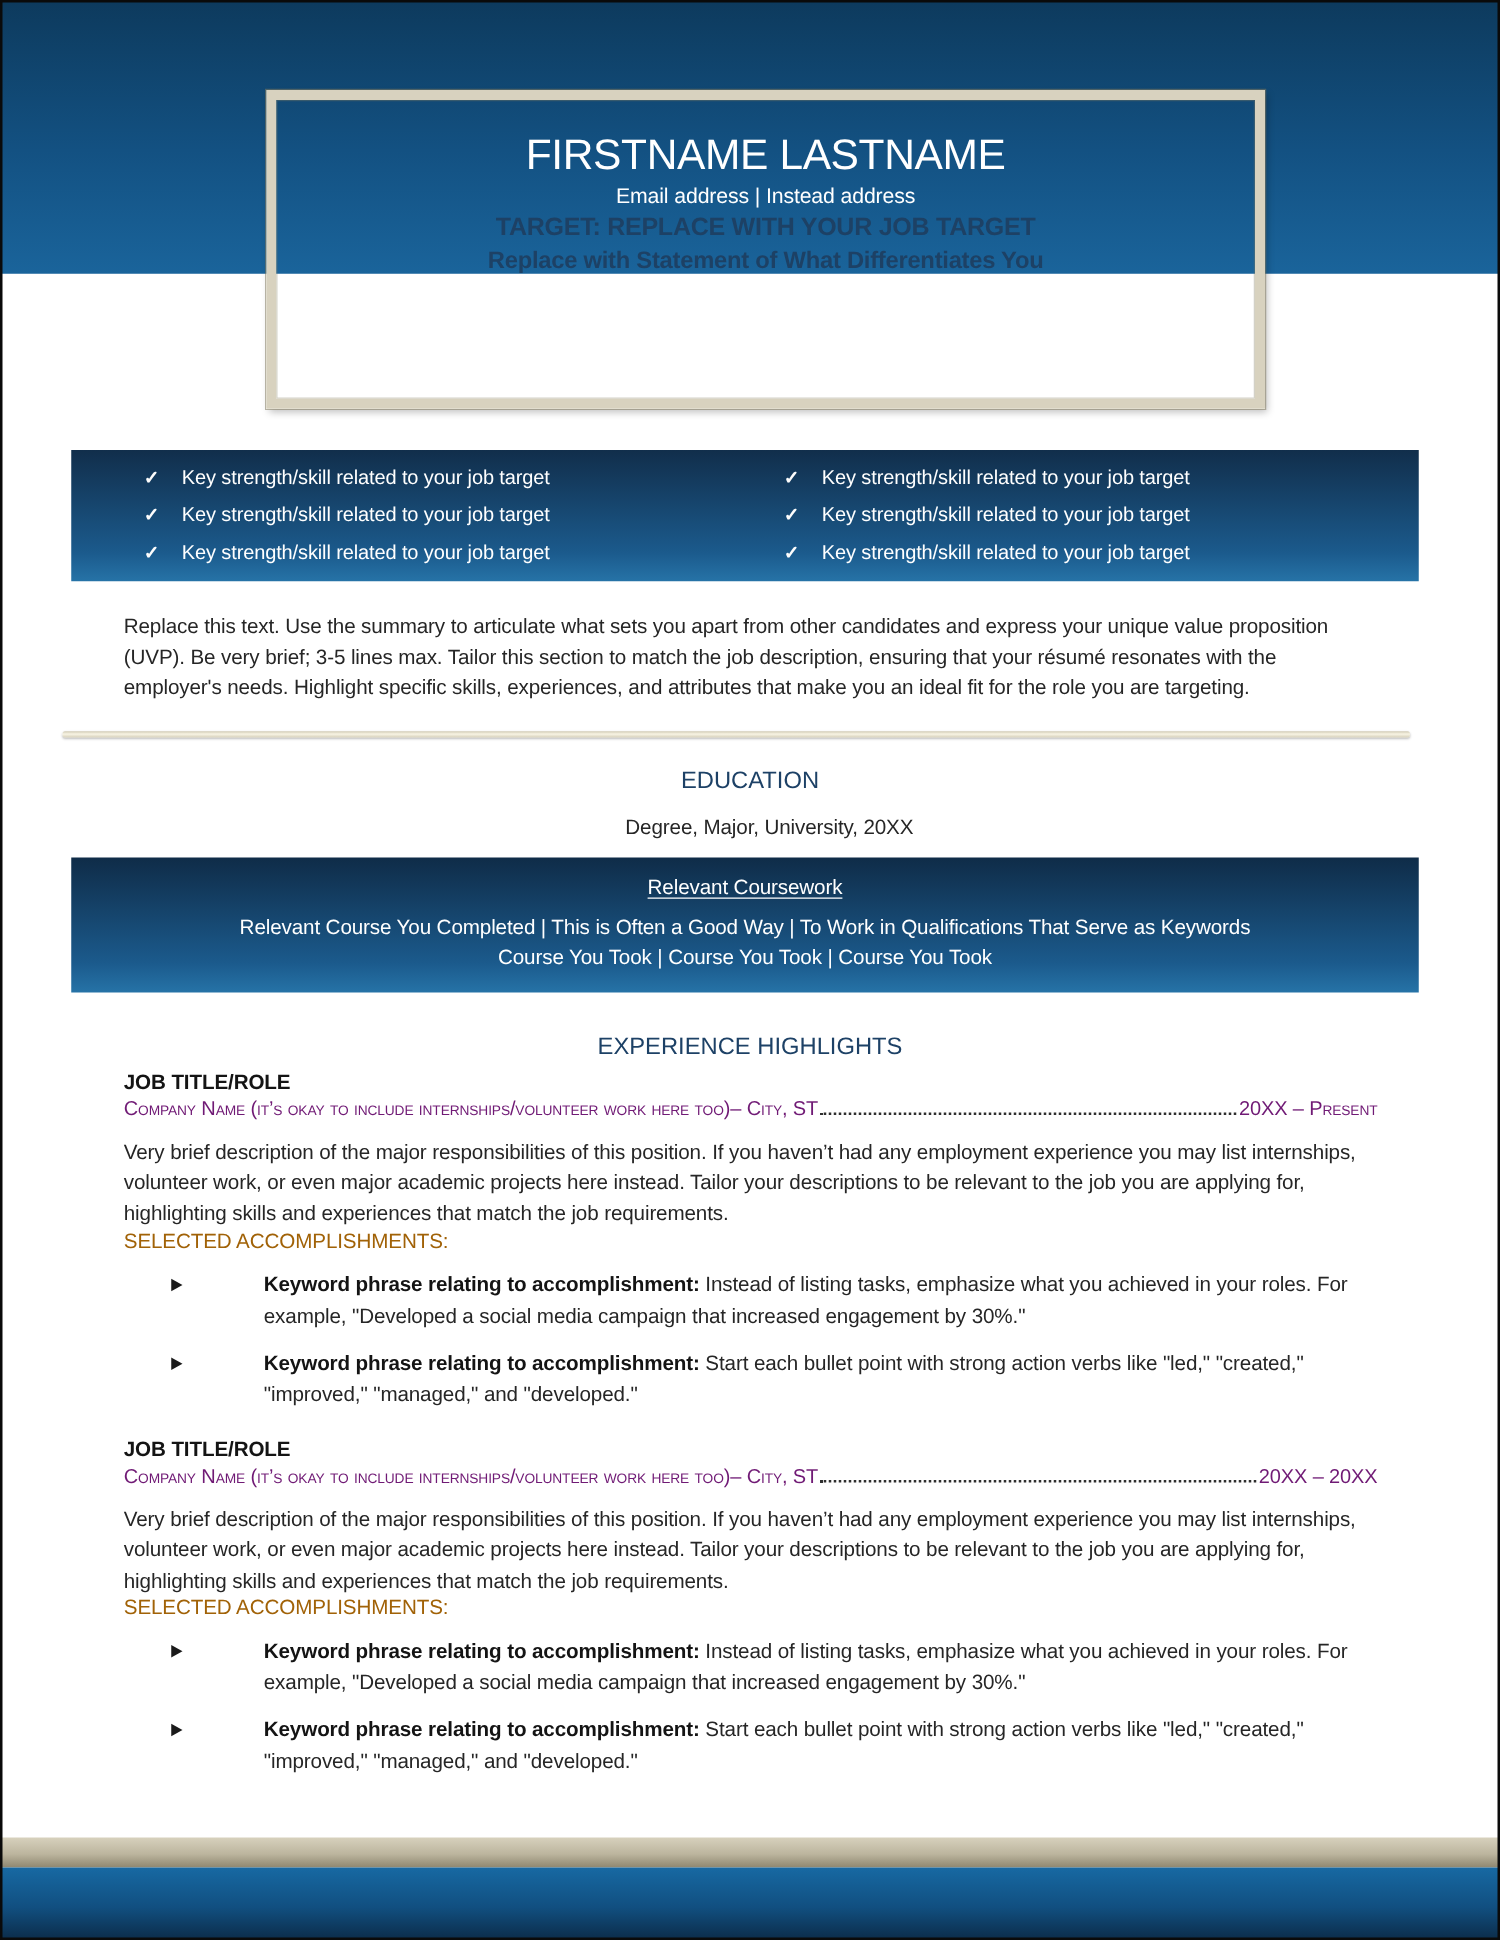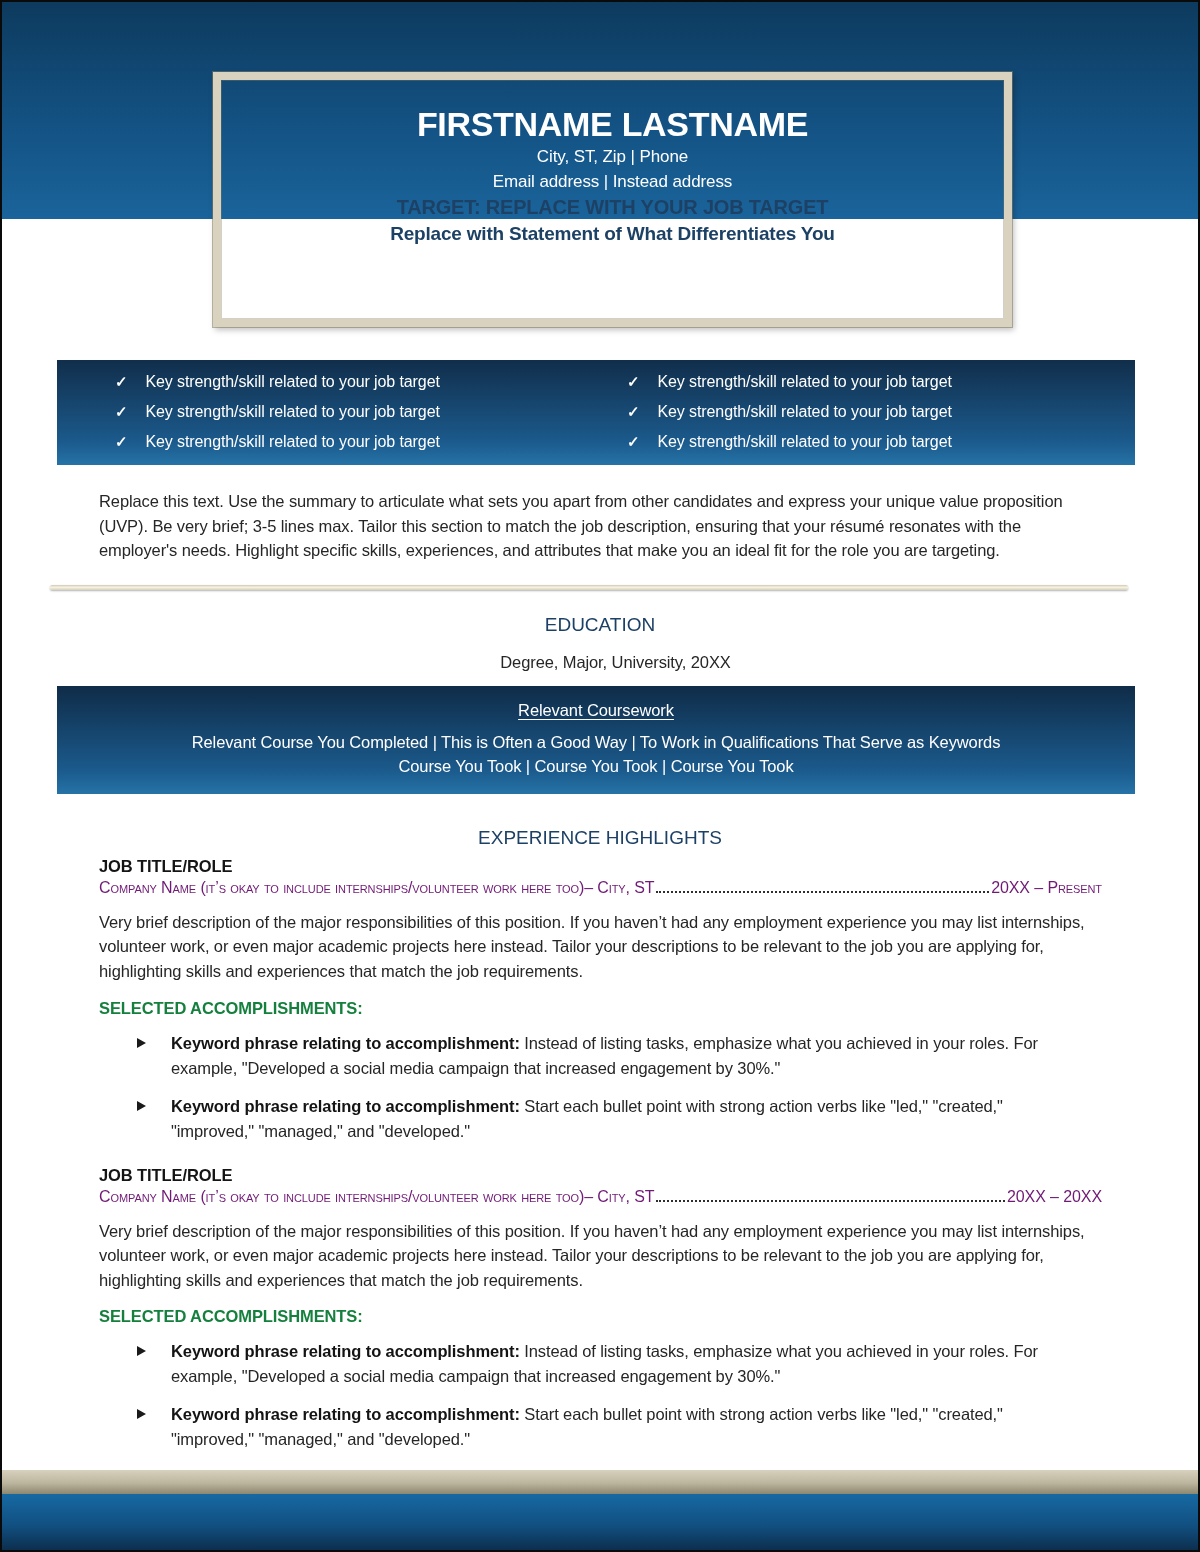--- a/index.html
+++ b/index.html
@@ -16,21 +16,21 @@
   
   .band-top{height:219px;background:linear-gradient(180deg,#0d3a5d 0%,#135182 55%,#1a649b 100%);}
 
   
   .header-box{
     position:absolute;left:213px;top:72px;width:799px;height:255px;
     box-sizing:border-box;border:8px solid #d8d2bf;
     box-shadow:0 0 0 1px rgba(130,122,95,.55), inset 0 0 0 1px rgba(130,122,95,.35), 2px 3px 6px rgba(0,0,0,.25);
     text-align:center;z-index:5;
   }
-  .person-name{margin-top:24px;font-size:34px;line-height:40px;font-weight:bold;color:#ffffff;letter-spacing:-.3px;text-align:center;}
+  .person-name{margin-top:24px;font-size:34px;line-height:40px;font-weight:normal;color:#ffffff;letter-spacing:-.3px;text-align:center;}
   .contact-line{font-size:17px;line-height:25px;color:#ffffff;letter-spacing:-.1px;}
   .target-block{}
   .target-line1{font-size:20px;line-height:27px;font-weight:bold;color:#1d4165;letter-spacing:-.2px;}
   .target-line2{font-size:19px;line-height:26px;font-weight:bold;color:#1d4165;letter-spacing:-.2px;}
 
   
   .band-strengths{
     margin:141px 0 0 57px;width:1078px;height:105px;box-sizing:border-box;
     background:linear-gradient(180deg,#112e4b 0%,#1b5a8c 78%,#2673a7 100%);
     padding-top:13px;
@@ -63,43 +63,42 @@
   
   .exp-heading{margin-top:33px;}
   .job{margin:6px 98px 0 99px;}
   .job+.job{margin-top:22px;}
   .job-title{font-size:16.5px;font-weight:bold;color:#141414;margin-top:8px;letter-spacing:-.1px;}
   .company-row{display:flex;align-items:baseline;margin-top:3px;font-size:16px;color:#701a75;}
   .company-name{font-variant:small-caps;white-space:nowrap;letter-spacing:-.1px;}
   .leader-dots{flex:1 1 auto;min-width:40px;border-bottom:2px dotted #2e2e2e;margin:0 2px 3px 1px;}
   .job-dates{font-variant:small-caps;white-space:nowrap;letter-spacing:-.1px;}
   .job-desc{margin-top:13px;font-size:16.5px;line-height:24.6px;color:#262626;letter-spacing:-.1px;}
-  .accomp-heading{margin-top:15px;font-size:16.5px;font-weight:bold;color:#15803d;letter-spacing:-.1px;}
-  .bullet{display:flex;margin-top:13px;}
+  .accomp-heading{font-size:16.5px;font-weight:normal;color:#a16207;letter-spacing:-.1px;}
+  .bullet{display:flex;margin-top:13px;gap:40px;}
   .bullet-marker{flex:0 0 auto;margin:7px 0 0 38px;width:0;height:0;
     border-left:9px solid #1a1a1a;border-top:5.5px solid transparent;border-bottom:5.5px solid transparent;}
   .bullet-text{margin-left:25px;width:900px;font-size:16.5px;line-height:25px;color:#262626;letter-spacing:-.1px;}
   .bullet-lead{font-weight:bold;color:#141414;}
 
   
   .footer-tan{position:absolute;left:0;right:0;bottom:58px;height:24px;
     background:linear-gradient(180deg,#d7d1bd 0%,#bcb59e 55%,#8e8770 100%);}
   .footer-blue{position:absolute;left:0;right:0;bottom:0;height:58px;
     background:linear-gradient(180deg,#1769a3 0%,#114f80 55%,#0c2c49 100%);}
 </style>
 </head>
 <body>
 
 <div class="page-frame"></div>
 
 <div class="band-top"></div>
 
 <div class="header-box">
   <div class="person-name">FIRSTNAME LASTNAME</div>
-  <div class="contact-line">City, ST, Zip  |  Phone</div>
   <div class="contact-line">Email address | Instead address</div>
   <div class="target-block">
     <div class="target-line1">TARGET: REPLACE WITH YOUR JOB TARGET</div>
     <div class="target-line2">Replace with Statement of What Differentiates You</div>
   </div>
 </div>
 
 <div class="band-strengths">
   <div class="strength-grid">
     <div class="strength-item">

